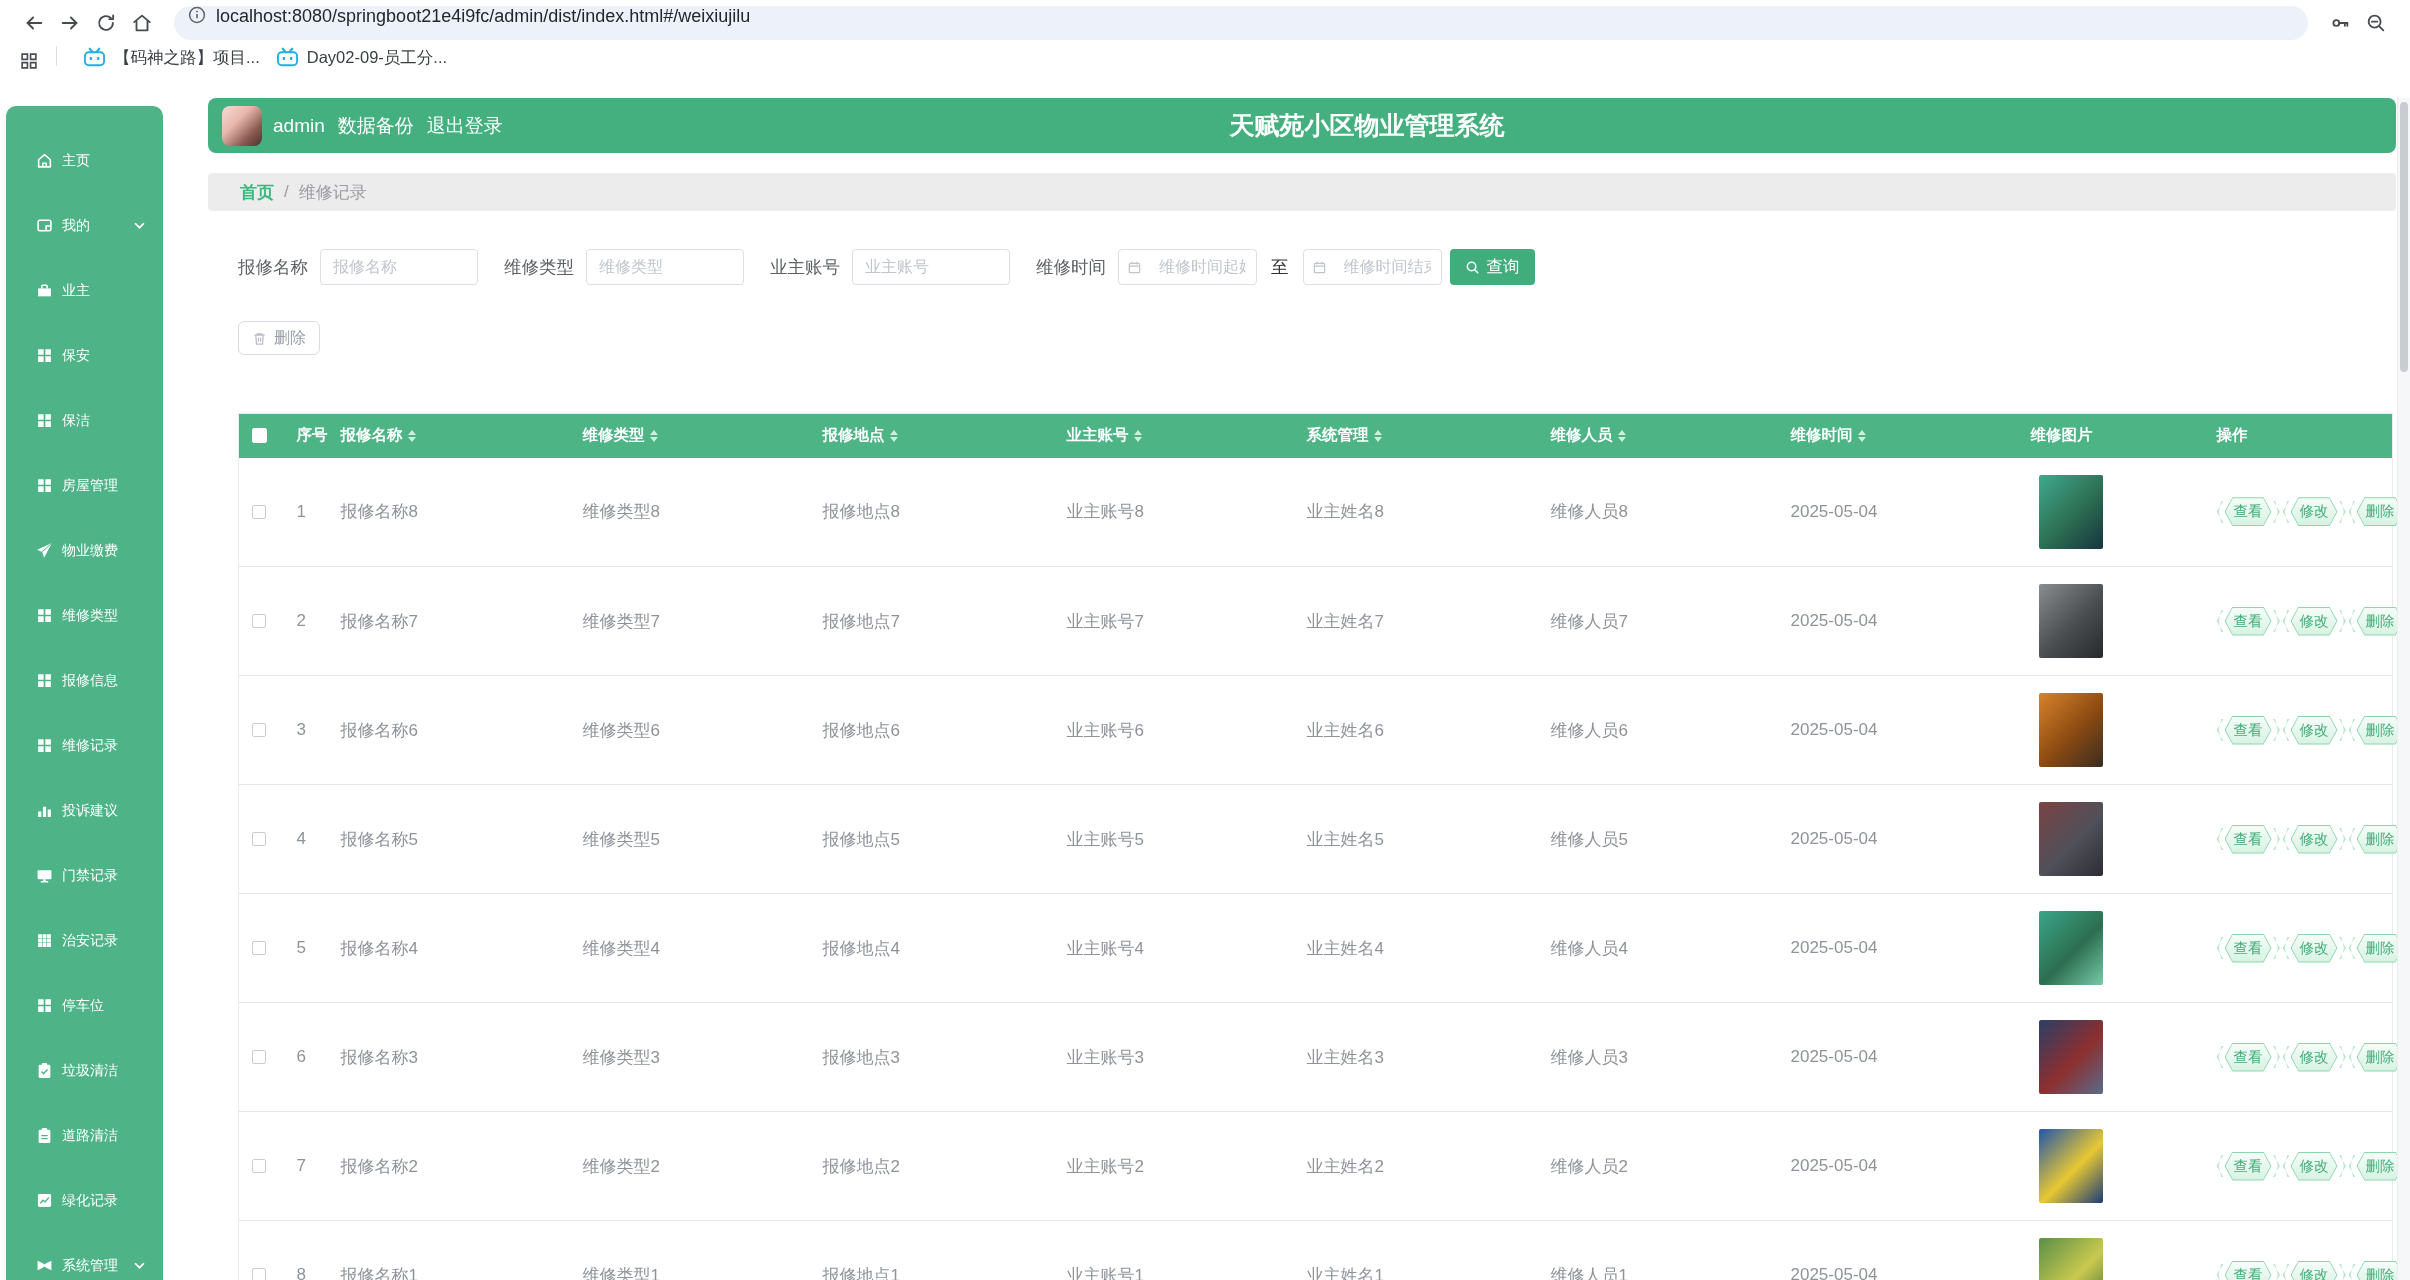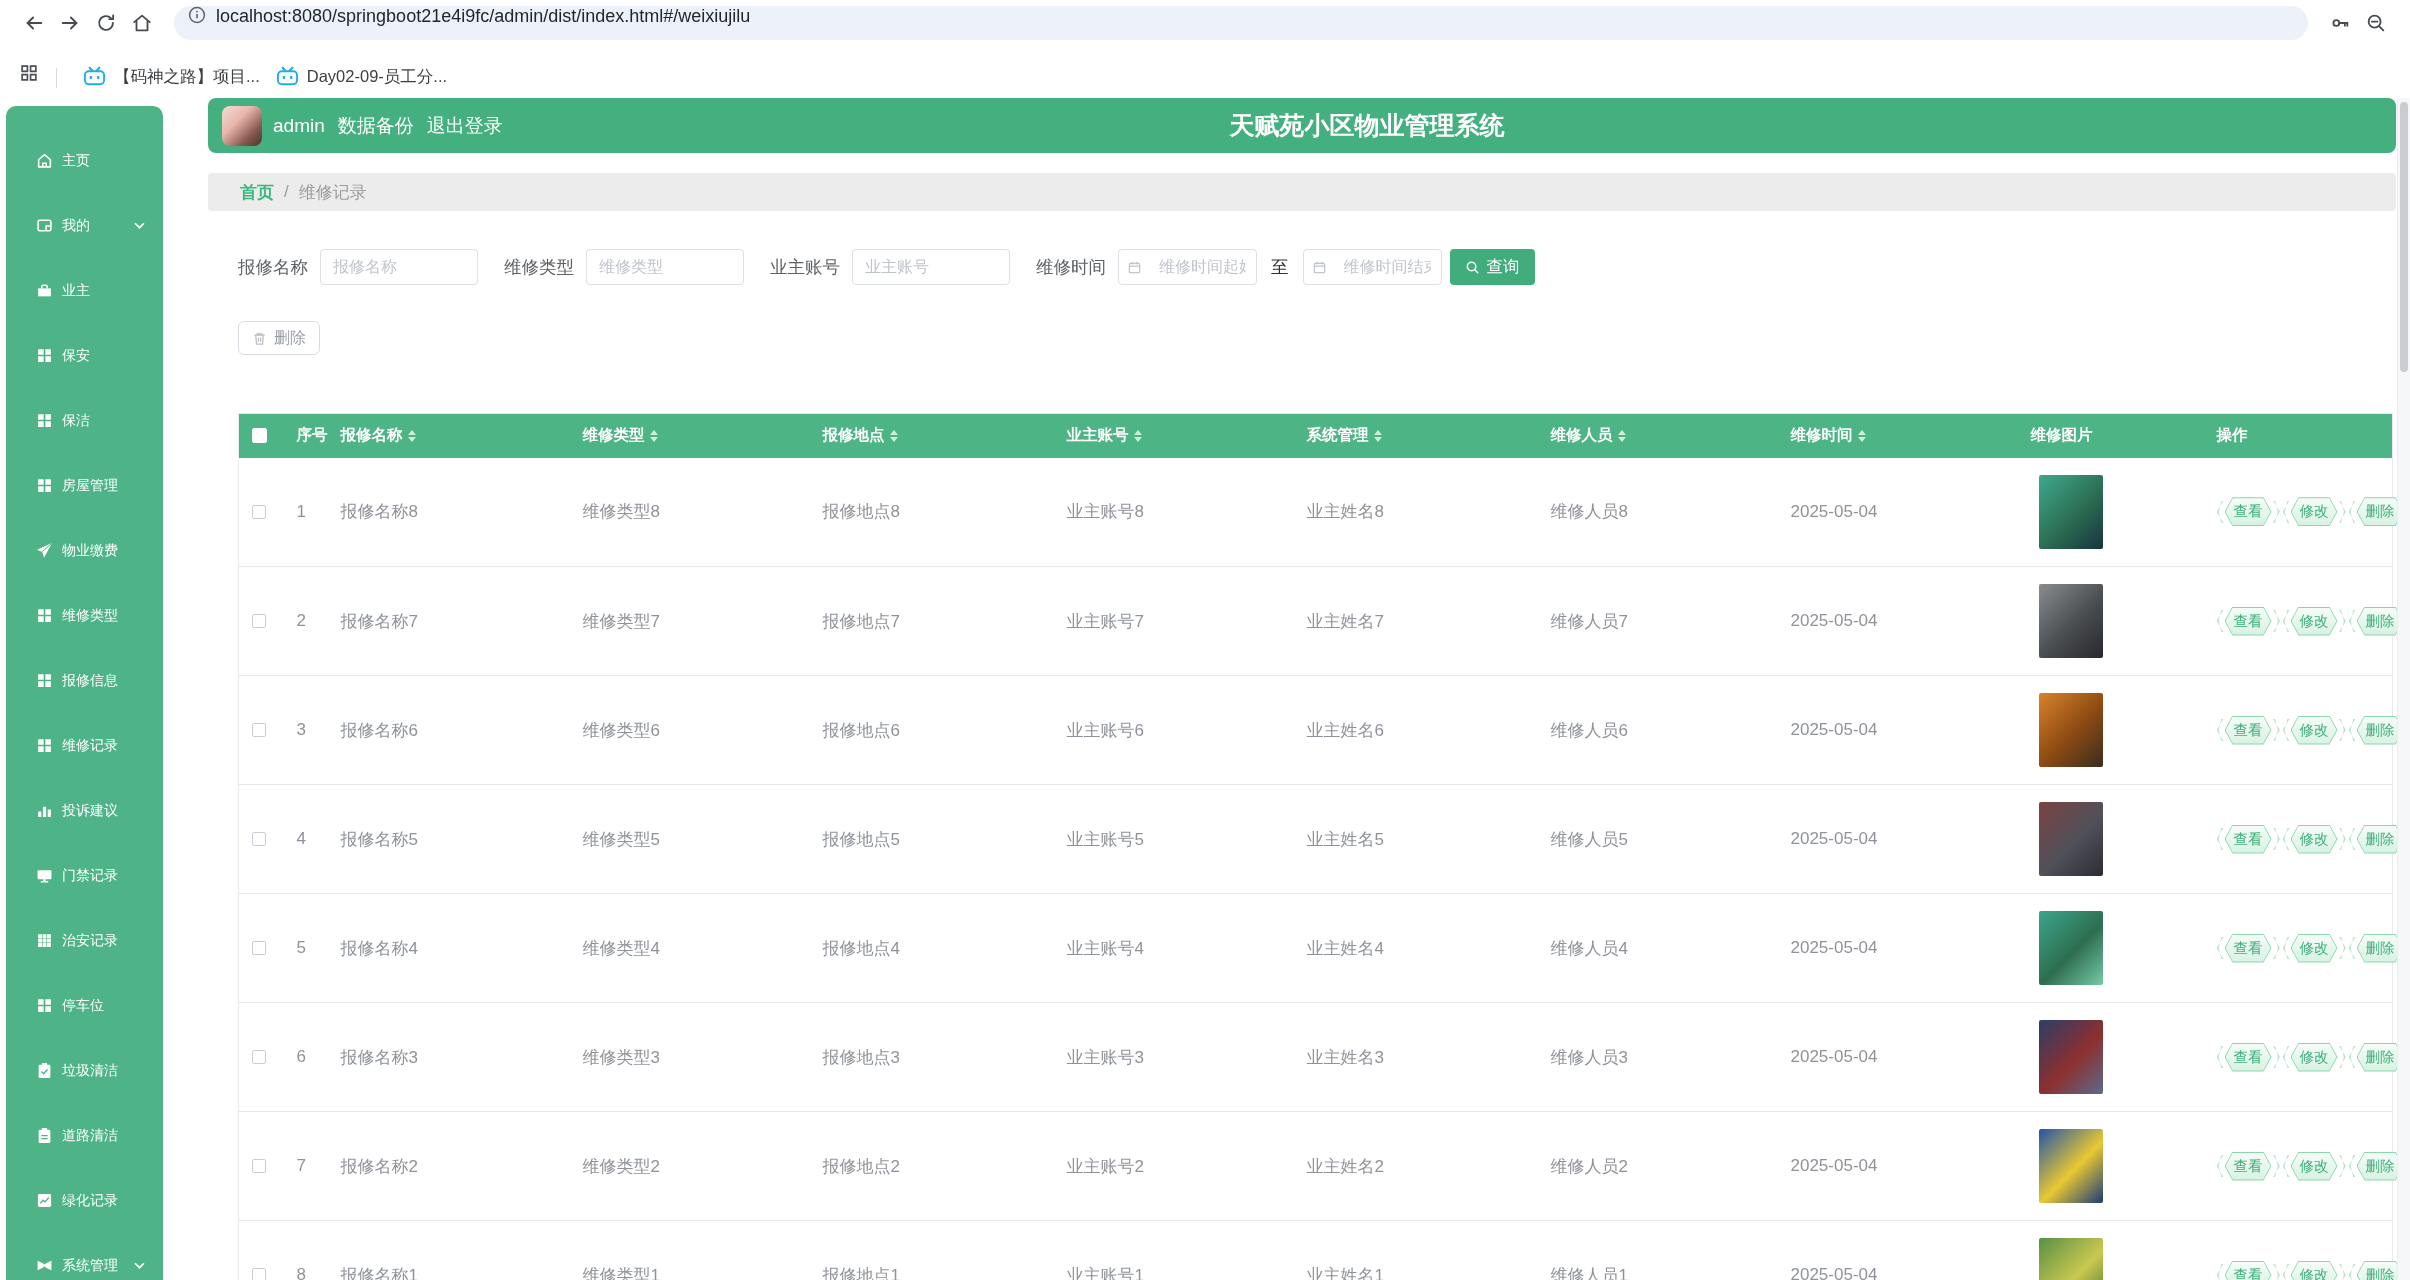--- a/index.html
+++ b/index.html
@@ -15,21 +15,21 @@
        font-family:"Liberation Sans","DejaVu Sans",sans-serif;}
 
   
   .chrome{height:88px;background:#fff}
   .toolbar{height:46px;display:flex;align-items:center;padding:0 16px}
   .navbtn{width:36px;height:36px;display:flex;align-items:center;justify-content:center;border-radius:50%;flex:0 0 auto;cursor:pointer}
   .navbtn svg{width:22px;height:22px}
   .urlbar{flex:1;height:34px;background:#EDF1F9;border-radius:17px;display:flex;
           padding:0 14px;margin:0 14px;gap:10px;cursor:text}
   .url-text{font-size:18px;color:#23272c;white-space:nowrap;overflow:hidden}
-  .bookmarks{height:42px;display:flex;align-items:flex-end;padding:0 14px}
+  .bookmarks{height:42px;display:flex;align-items:flex-start;padding:0 14px}
   .bm-divider{width:1px;height:20px;background:#dadce0;margin:0 10px 0 12px}
   .bm{display:flex;align-items:center;gap:8px;font-size:16.5px;color:#3c4043;margin-left:16px;cursor:pointer;white-space:nowrap}
   .bili{width:23px;height:23px}
 
   
   .app{position:relative;height:1192px;background:#fff}
   .sidebar{position:absolute;left:6px;top:8px;width:157px;height:1184px;
            background:var(--sidebar-green);border-radius:10px 10px 0 0;padding-top:22px}
   .side-item{display:flex;align-items:center;height:65px;padding:0 18px 0 30px;color:#fff;font-size:14px;cursor:pointer}
   .sicon{width:17px;height:17px;margin-right:9px;display:inline-flex;flex:0 0 auto}

